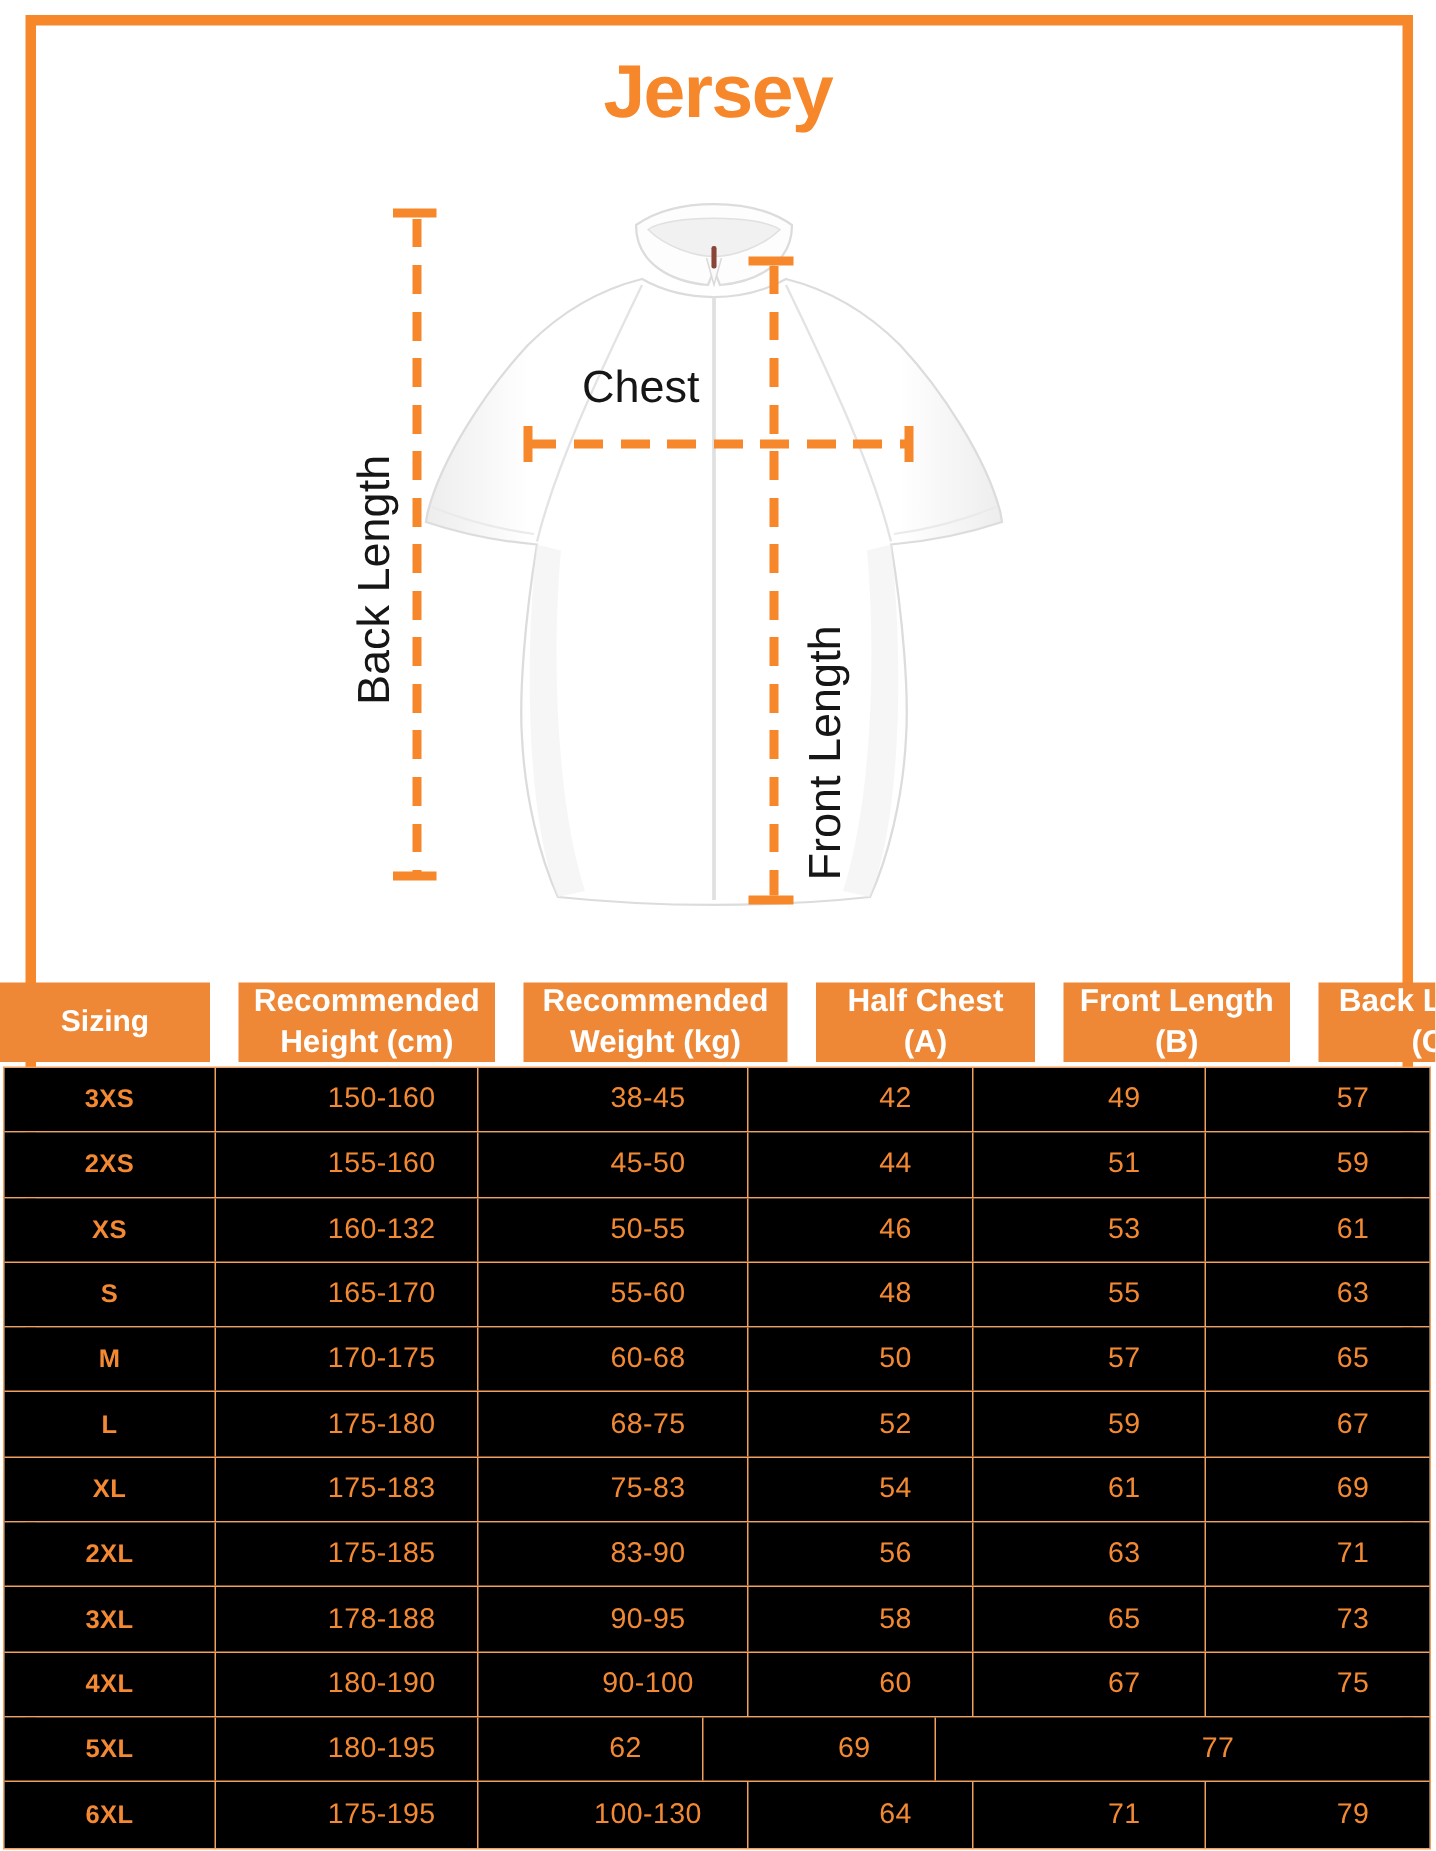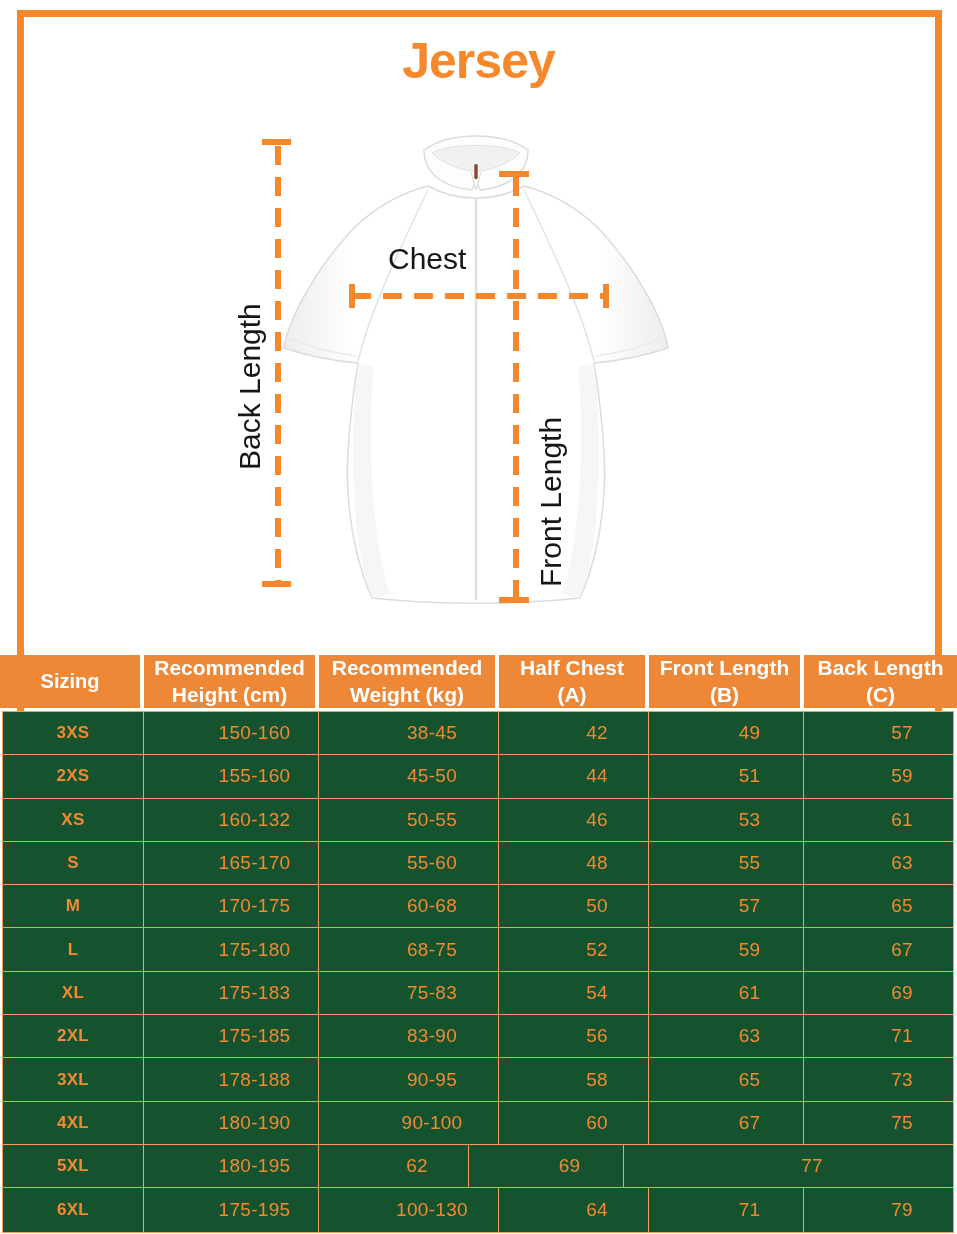--- a/index.html
+++ b/index.html
@@ -19,36 +19,36 @@
   .hero{position:absolute;left:0;top:0;width:957px;height:655px;z-index:1;}
   .jersey-svg{position:absolute;left:278px;top:132px;}
   
   .dash-v{position:absolute;width:6px;background:repeating-linear-gradient(180deg,var(--acc) 0 19px,transparent 19px 31px);}
   .dash-h{position:absolute;height:6px;background:repeating-linear-gradient(90deg,var(--acc) 0 19px,transparent 19px 31px);}
   .cap{position:absolute;background:var(--acc);}
   .meas-label{position:absolute;color:var(--ink);font-size:29px;font-weight:500;white-space:nowrap;}
   .meas-label.vert{writing-mode:vertical-rl;transform:rotate(180deg);}
   
   .size-table{position:absolute;left:0;top:655px;width:957px;z-index:2;}
-  .thead{display:flex;gap:4px;height:53px;}
+  .thead{display:flex;gap:19px;height:53px;}
   .th{
     background:var(--hdr);color:#fff;font-weight:bold;font-size:21px;line-height:1.25;
     display:flex;flex-direction:column;justify-content:center;align-items:center;text-align:center;
   }
   .th.c0{flex:0 0 140px;font-size:20px;}
   .th.c1{flex:0 0 171px;}
   .th.c2{flex:0 0 176px;}
   .th.c3{flex:0 0 146px;}
   .th.c4{flex:0 0 151px;}
   .th.c5{flex:0 0 153px;}
   .tbody{
     margin:3px 3px 0 2px;width:950px;
     border:1px solid var(--grid);
   }
-  .tr{display:flex;height:43.3px;box-sizing:border-box;border-bottom:1px solid var(--grid);background:#14532d;}
+  .tr{display:flex;height:43.3px;box-sizing:border-box;border-bottom:1px solid var(--grid);background:#000000;}
   .tr:last-child{border-bottom:none;}
   .td{
     box-sizing:border-box;display:flex;align-items:center;justify-content:center;
     color:var(--celltxt);font-size:19px;letter-spacing:.3px;
   }
   .td:not(:first-child){border-left:1px solid var(--grid);padding-left:47px;}
   .td.size{font-weight:bold;font-size:17px;}
   .td.c0{flex:0 0 140px;}
   .td.c1{flex:0 0 175px;}
   .td.c2{flex:0 0 180px;}

